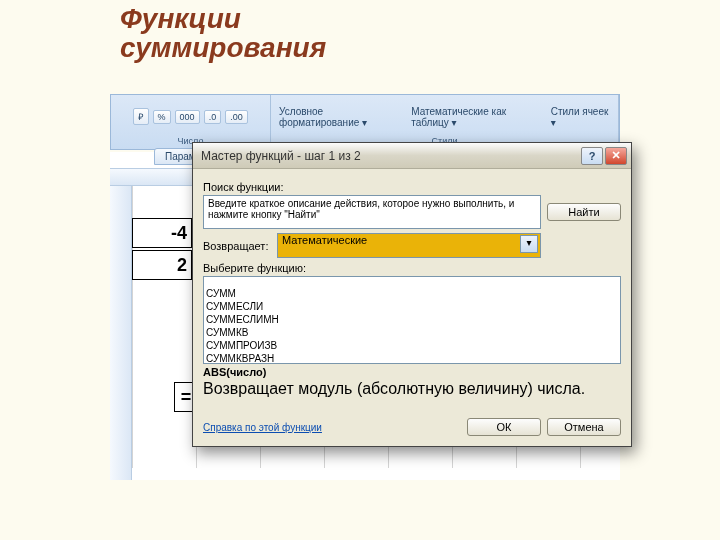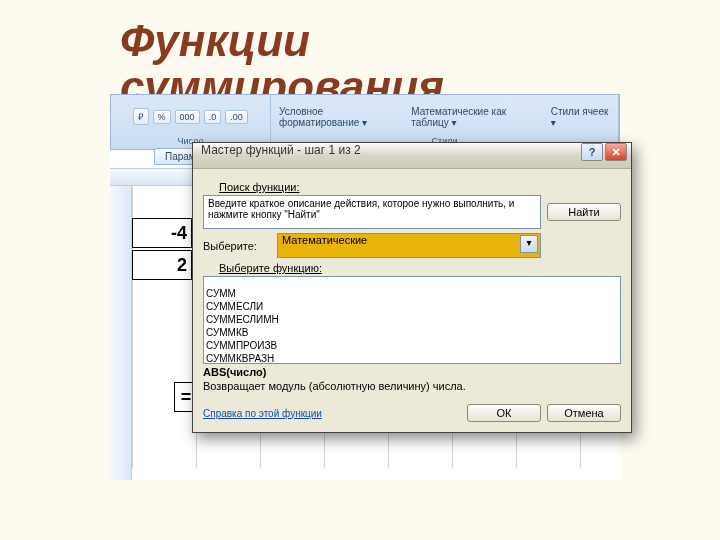--- a/index.html
+++ b/index.html
@@ -6,23 +6,23 @@
   body {
     width: 720px;
     height: 540px;
     background: #fdfbef;
     font-family: "Segoe UI", Tahoma, sans-serif;
     position: relative;
     overflow: hidden;
   }
   .slide-title {
     position: absolute;
-    top: 18px;
+    top: 4px;
     left: 120px;
-    font-size: 44px;
+    font-size: 28px;
     font-weight: bold;
     font-style: italic;
     color: #8a3a1e;
     line-height: 1.05;
   }
   .ribbon {
     position: absolute;
     top: 94px;
     left: 110px;
     right: 100px;
@@ -99,36 +99,36 @@
     background: #ece9d8;
     border: 1px solid #444;
     box-shadow: 4px 6px 14px rgba(0,0,0,0.45);
     font-size: 11px;
   }
   .dlg-titlebar {
     height: 26px;
     background: linear-gradient(#fcfcfc,#d9d6c7 50%,#cfcbb8);
     border-bottom: 1px solid #b0ad9b;
     display: flex;
-    align-items: flex-start;
+    align-items: center;
     padding: 0 4px 0 8px;
   }
   .dlg-title { flex: 1; font-size: 12px; color: #333; }
   .dlg-winbtn {
     width: 22px; height: 18px;
     margin-left: 2px;
     border-radius: 2px;
     display: flex; align-items: center; justify-content: center;
     font-size: 11px; font-weight: bold;
     border: 1px solid #888;
   }
   .dlg-help { background: linear-gradient(#eef3fb,#c9dcf2); color: #2b4a6b; }
   .dlg-close { background: linear-gradient(#f5a89c,#d1462d); color: #fff; }
   .dlg-body { padding: 8px 10px 10px 10px; }
-  .dlg-label { margin: 4px 0 2px 16px; text-decoration: underline; }
+  .dlg-label { margin: 4px 0 2px 0; }
   .dlg-row { display: flex; gap: 6px; align-items: center; margin-bottom: 4px; }
   .dlg-textarea {
     flex: 1;
     height: 34px;
     background: #fff;
     border: 1px solid #7a96ac;
     font-size: 10px;
     padding: 2px 4px;
     resize: none;
     font-family: inherit;
@@ -167,21 +167,21 @@
     border: 1px solid #7a96ac;
     height: 88px;
     overflow: hidden;
     padding: 10px 2px;
     font-size: 10px;
     line-height: 13px;
     margin-bottom: 0;
   }
   .dlg-listbox div { white-space: nowrap; }
   .dlg-funcsig { font-weight: bold; font-size: 11px; margin-top: 2px; }
-  .dlg-funcdesc { font-size: 11px; margin: 2px 0 12px 0; }
+  .dlg-funcdesc { font-size: 16px; margin: 2px 0 20px 0; }
   .dlg-footer {
     display: flex;
     align-items: center;
     gap: 6px;
   }
   .dlg-link { color: #0b4db1; text-decoration: underline; font-size: 10px; flex: 1; }
   .colheader-row {
     position: absolute;
     top: 16px;
     left: 0; right: 0;
@@ -250,21 +250,21 @@
     <span class="dlg-winbtn dlg-help">?</span>
     <span class="dlg-winbtn dlg-close">✕</span>
   </div>
   <div class="dlg-body">
     <div class="dlg-label">Поиск функции:</div>
     <div class="dlg-row">
       <textarea class="dlg-textarea" style="">Введите краткое описание действия, которое нужно выполнить, и нажмите кнопку "Найти"</textarea>
       <div class="dlg-btn">Найти</div>
     </div>
     <div class="dlg-row">
-      <span style="width:68px">Выберите:</span>
+      <span style="width:68px">Возвращает:</span>
       <div class="dlg-select">
         <span>Математические</span>
       </div>
       <div style="width:74px"></div>
     </div>
     <div class="dlg-label">Выберите функцию:</div>
     <div class="dlg-listbox">
       <div>СУММ</div>
       <div>СУММЕСЛИ</div>
       <div>СУММЕСЛИМН</div>

